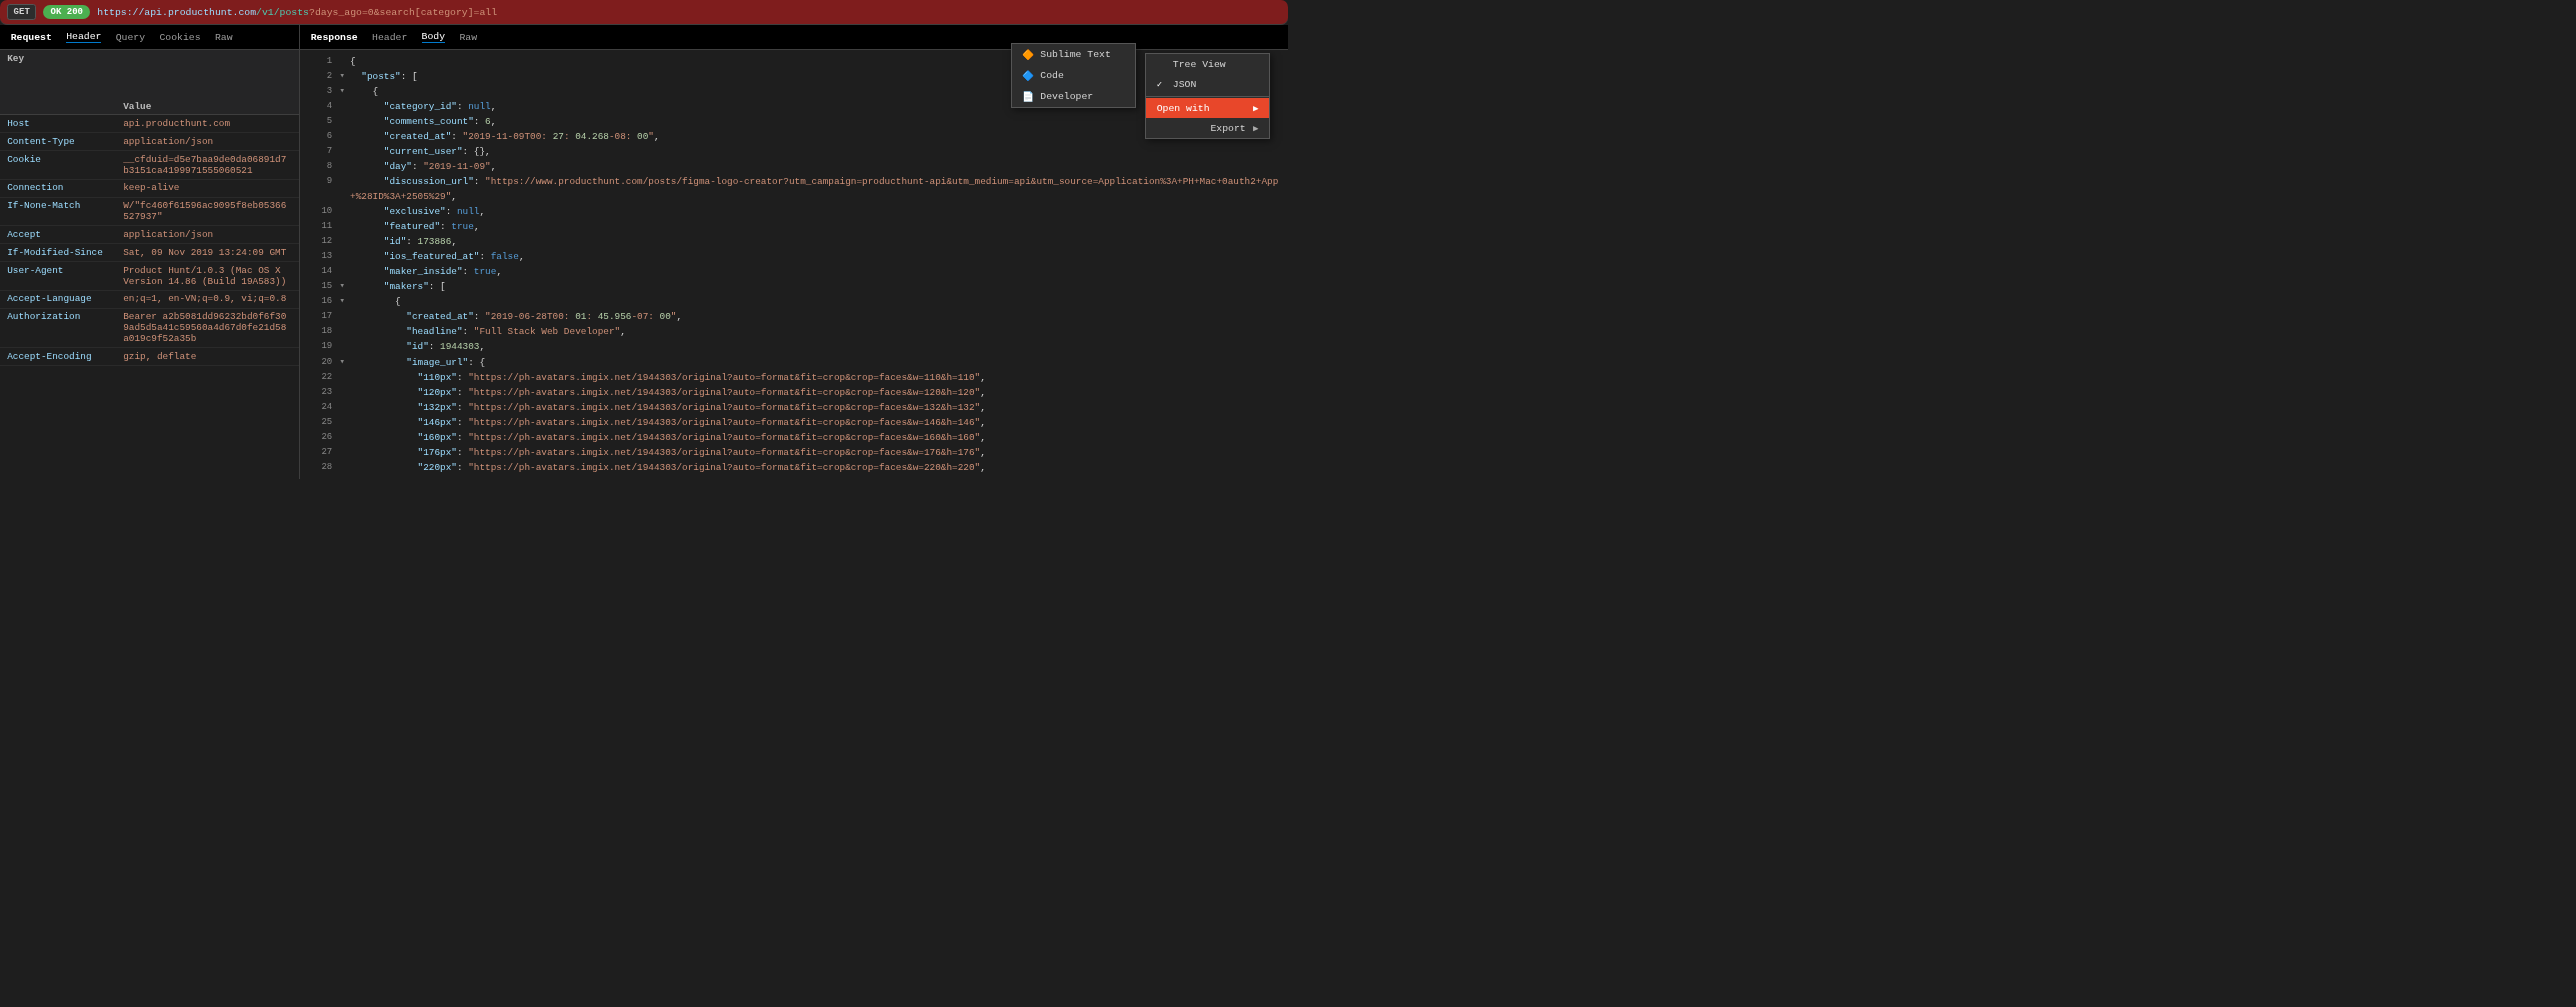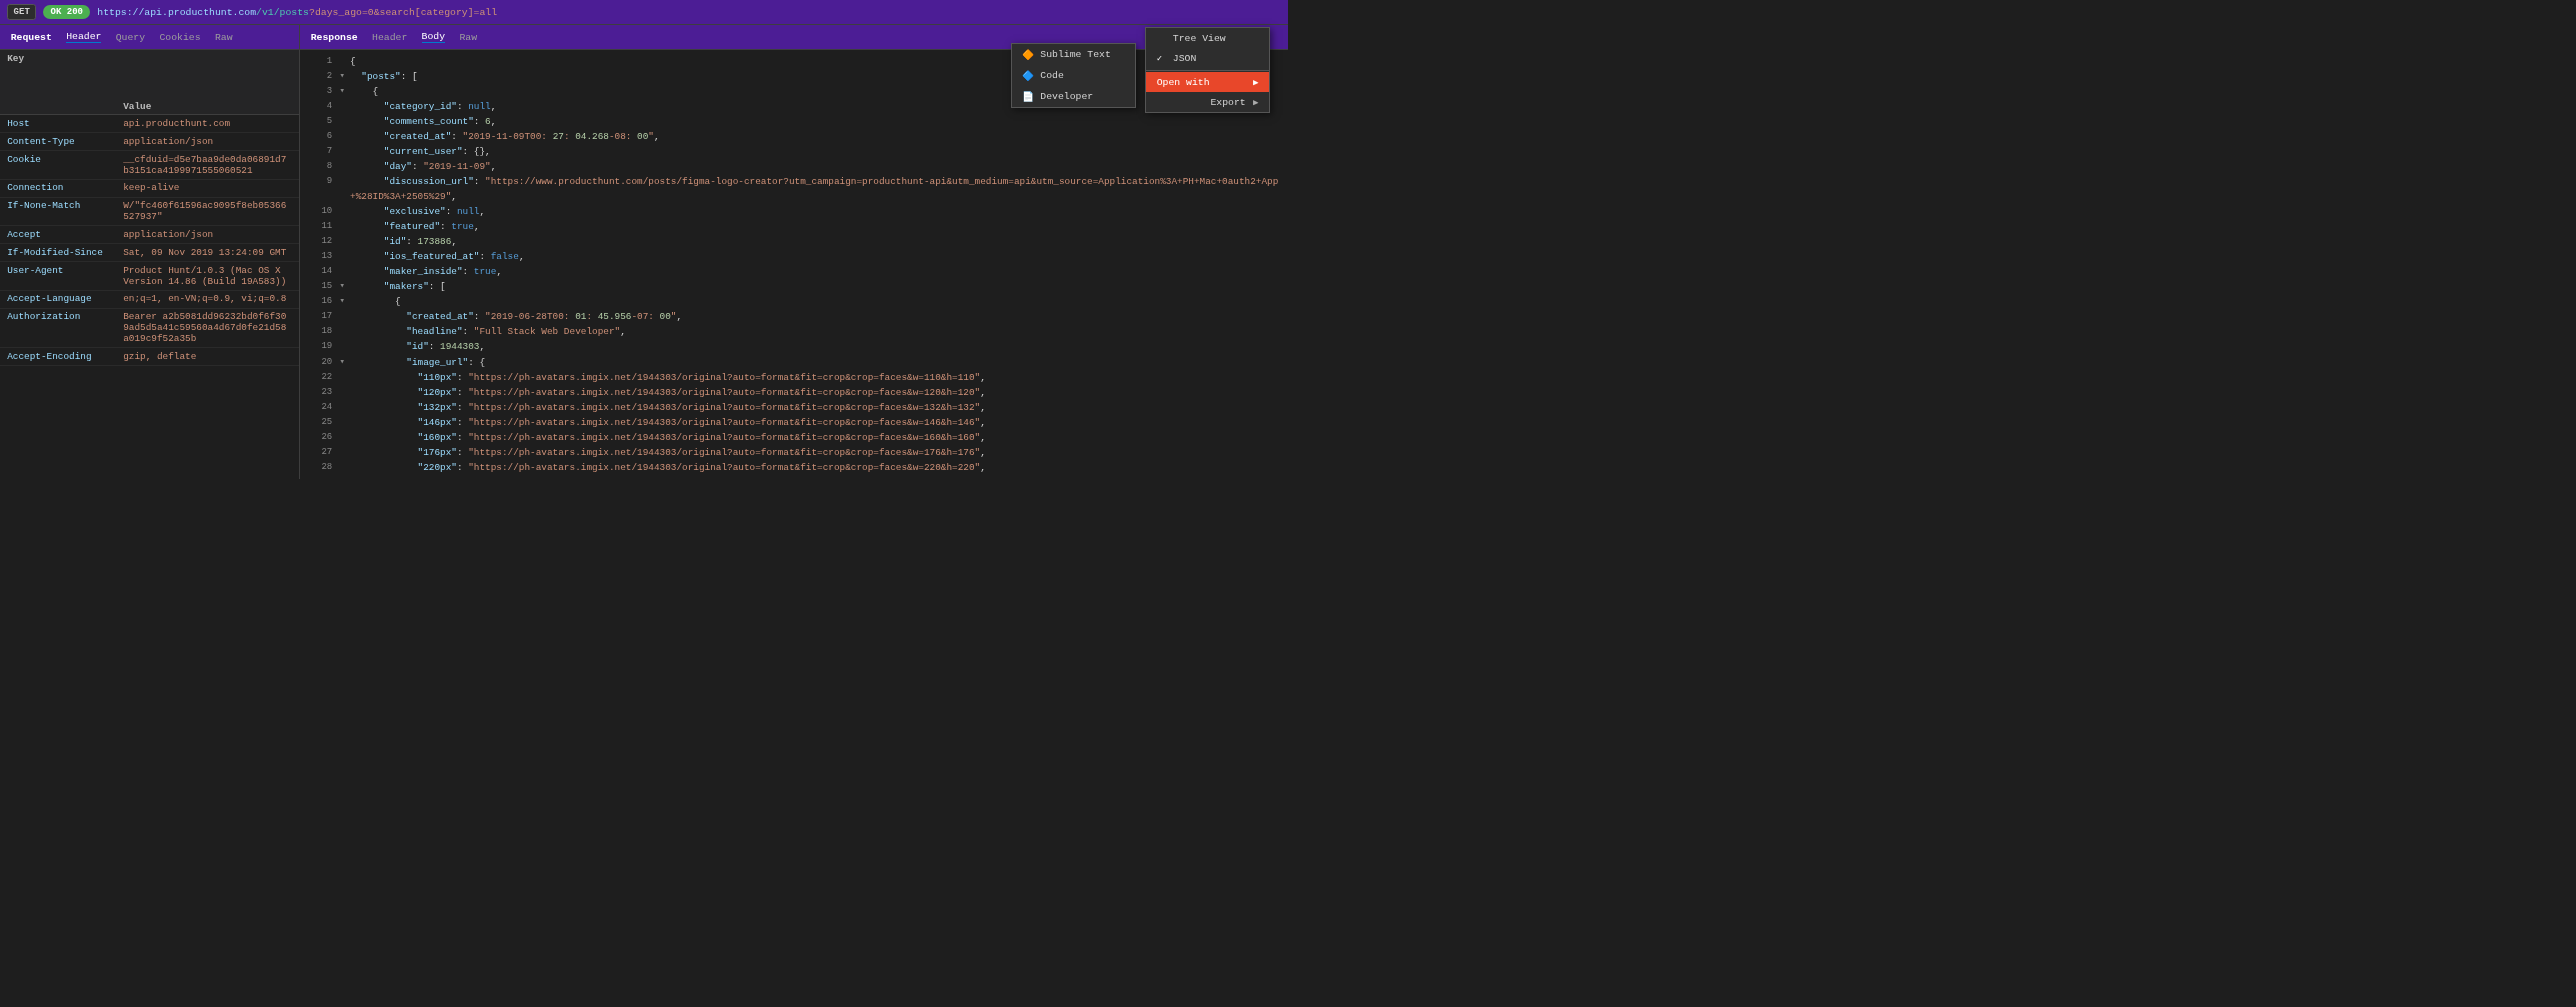--- a/index.html
+++ b/index.html
@@ -11,24 +11,25 @@
       width: 1288px;
       height: 504px;
       overflow: hidden;
     }
 
     
     .top-bar {
       display: flex;
       align-items: center;
       height: 25px;
-      background: #4c1d95;
+      background: #7f1d1d;
       border-bottom: 0.9px solid #3e3e3e;
       padding: 0 7.2px;
       gap: 7.2px;
+      border-radius: 7px;
     }
     .method-badge {
       background: #2d2d2d;
       color: #d4d4d4;
       border: 0.9px solid #555;
       padding: 1.8px 5.4px;
       font-size: 9px;
       font-weight: bold;
       border-radius: 2.7px;
     }
@@ -59,21 +60,21 @@
     .left-panel {
       width: 300px;
       border-right: 0.9px solid #3e3e3e;
       display: flex;
       flex-direction: column;
     }
     .panel-header {
       display: flex;
       align-items: center;
       height: 25px;
-      background: #4c1d95;
+      background: #000000;
       border-bottom: 0.9px solid #3e3e3e;
       padding: 0 10.7px;
       gap: 14.3px;
     }
     .panel-title {
       color: #fff;
       font-size: 9.8px;
       font-weight: bold;
     }
     .panel-tab {
@@ -246,21 +247,21 @@
       font-size: 9.8px;
       color: #d4d4d4;
       cursor: pointer;
       gap: 7.2px;
       justify-content: flex-end;
     }
     .export-btn .arrow { color: #aaa; font-size: 9px; }
 
     
     .main-menu {
-      top: 2px;
+      top: 28px;
       right: 18px;
     }
     .sub-menu {
       top: 18px;
       right: 152px;
     }
   </style>
 </head>
 <body>
 

